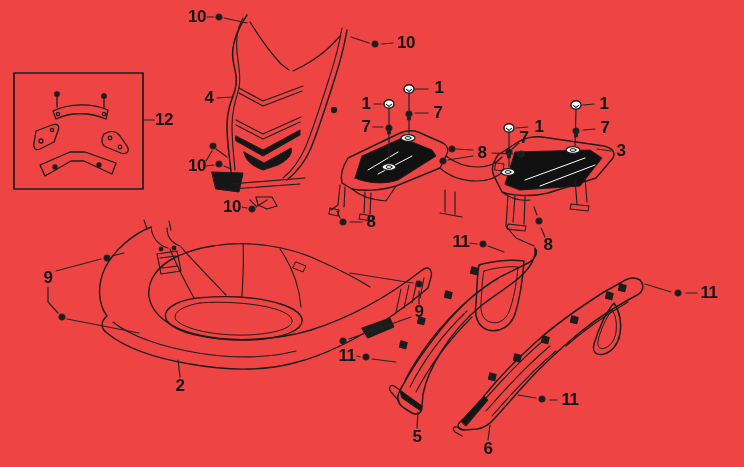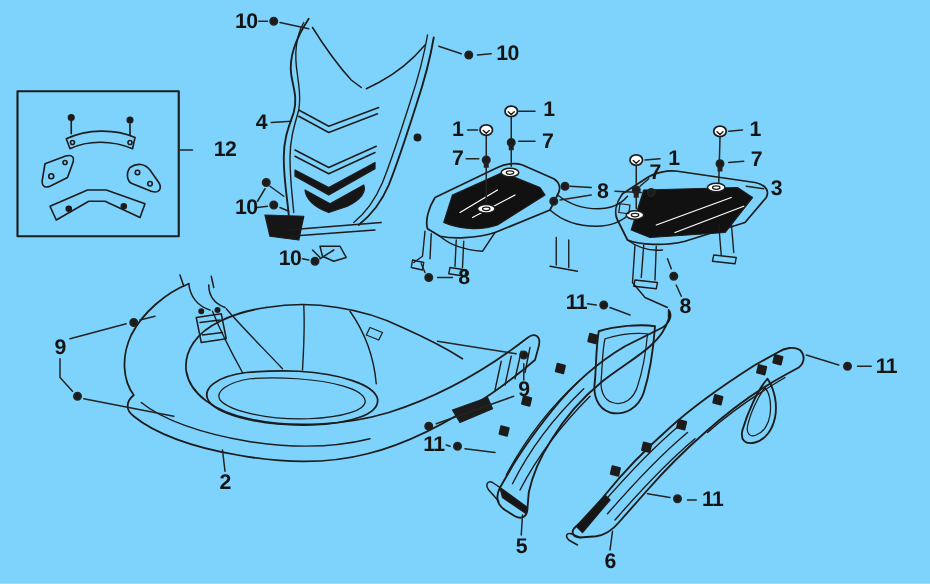--- a/index.html
+++ b/index.html
@@ -1,16 +1,16 @@
 <!DOCTYPE html>
 <html><head>
 <meta charset="utf-8">
 <style>
   html,body{margin:0;padding:0;background:#e8e8e8;}
-  .stage{position:relative;width:744px;height:467px;background:#7dd3fc;overflow:hidden;
+  .stage{position:relative;width:744px;height:467px;background:#ef4444;overflow:hidden;
          font-family:"Liberation Sans",sans-serif;}
   .stage svg{position:absolute;left:0;top:0;}
   .co{position:absolute;transform:translate(-50%,-50%);
       font:700 17px "Liberation Sans",sans-serif;color:#141414;letter-spacing:-0.5px;
       white-space:nowrap;user-select:none;}
 </style>
 </head>
 <body>
 
 <div class="stage">
@@ -215,21 +215,21 @@
     <path d="M697,293 L686,293 M671,292 L645,284"></path>
         <use href="#scr" x="678" y="293"></use>
 
     <path d="M178,360 L180,377 M418,412 L417,428 M490,425 L488,440"></path>
   </g>
 </svg>
 
 <div class="co" style="left:197px;top:17px">10</div>
 <div class="co" style="left:406px;top:43px">10</div>
 <div class="co" style="left:209px;top:98px">4</div>
-<div class="co" style="left:180px;top:120px">12</div>
+<div class="co" style="left:164px;top:120px">12</div>
 <div class="co" style="left:197px;top:166px">10</div>
 <div class="co" style="left:232px;top:207px">10</div>
 <div class="co" style="left:366px;top:104px">1</div>
 <div class="co" style="left:366px;top:127px">7</div>
 <div class="co" style="left:439px;top:88px">1</div>
 <div class="co" style="left:438px;top:113px">7</div>
 <div class="co" style="left:539px;top:127px">1</div>
 <div class="co" style="left:524px;top:138px">7</div>
 <div class="co" style="left:604px;top:104px">1</div>
 <div class="co" style="left:605px;top:128px">7</div>

